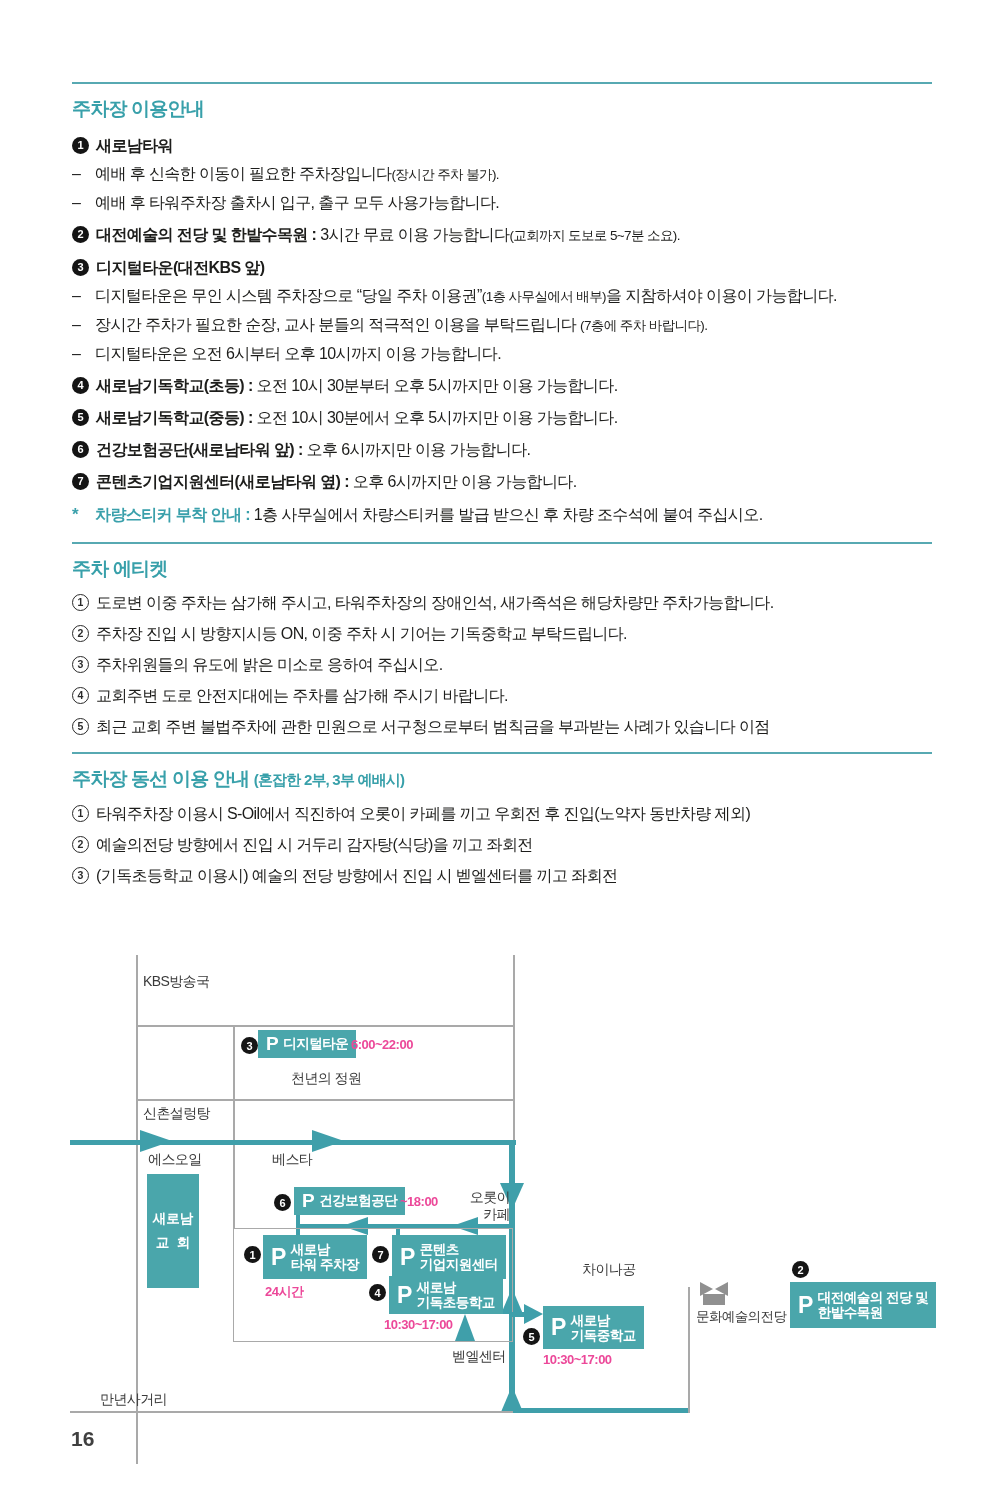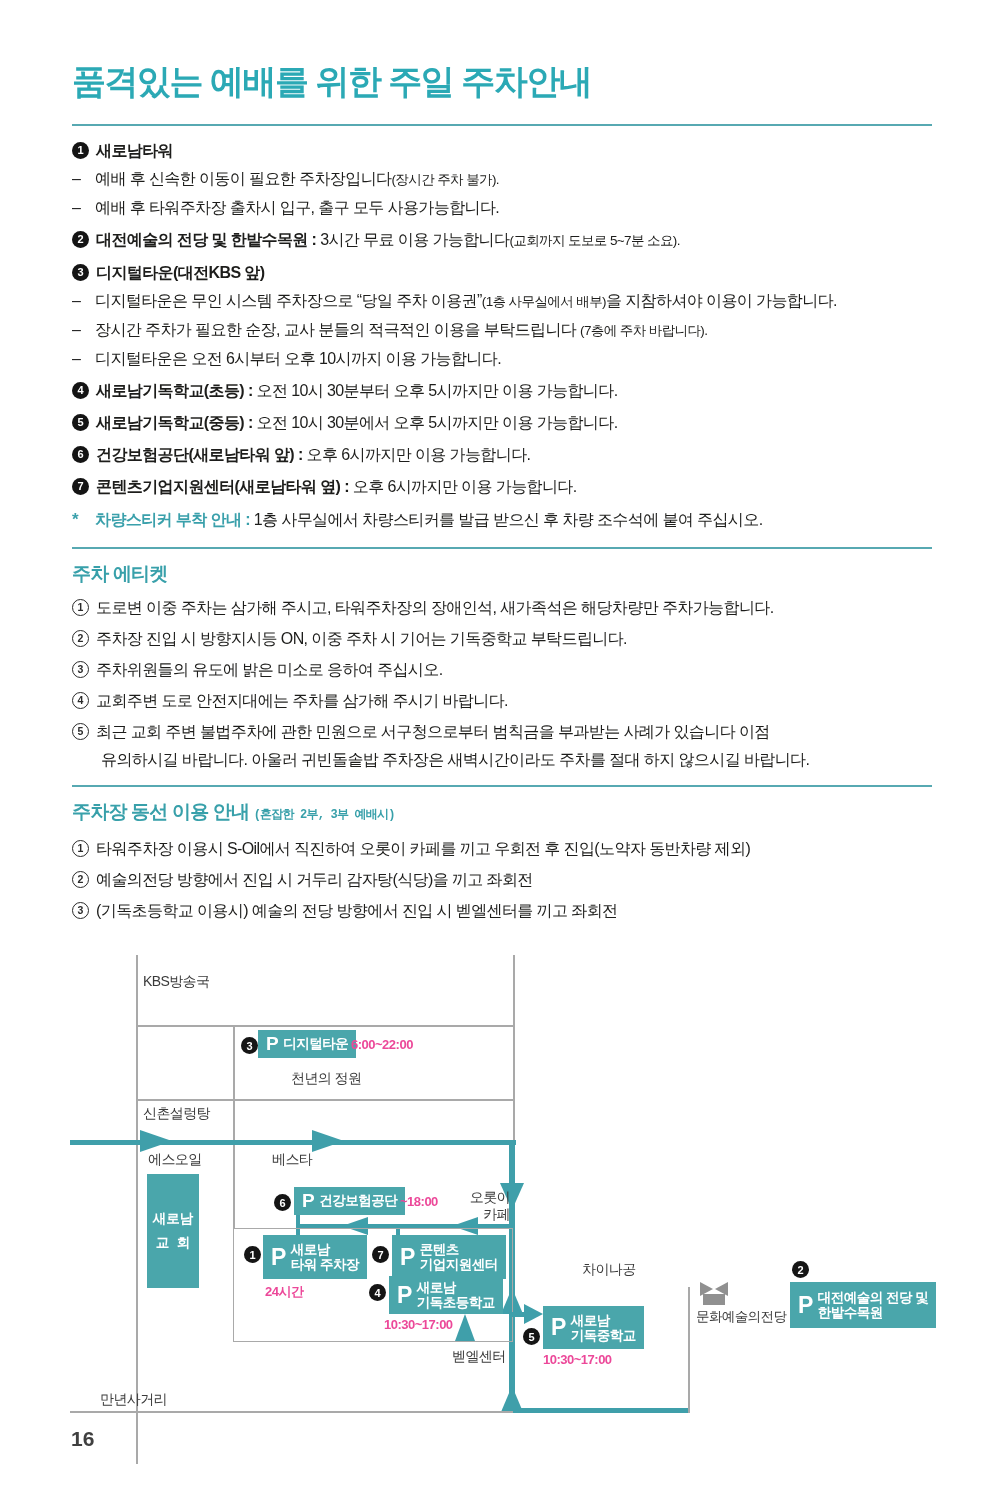--- a/index.html
+++ b/index.html
@@ -7,21 +7,21 @@
     width:1000px;height:1486px;position:relative;background:#ffffff;
     font-family:"Liberation Sans","DejaVu Sans",sans-serif;color:#1d1d1b;overflow:hidden;
   }
   .content{position:absolute;left:72px;top:60px;width:860px;}
   h1.title{margin:0;font-size:34px;line-height:42px;font-weight:800;color:#2ba9b5;letter-spacing:-1.5px;}
   .rule{height:0;border:none;border-top:2.5px solid #57a9b2;margin:0;}
   .rule.r1{margin-top:22px;}
   .rule.r2{margin-top:18px;}
   .rule.r3{margin-top:16px;}
   h2.sec{margin:13px 0 0;font-size:19px;line-height:24px;font-weight:800;color:#38a0aa;letter-spacing:-0.8px;}
-  h2.sec .sub{font-size:12px;font-family:Liberation Mono, monospace;}
+  h2.sec .sub{font-size:15px;}
   .lines{margin-top:15px;font-size:16px;line-height:19px;letter-spacing:-0.6px;}
   .lines.tight{margin-top:12px;}
   .line{display:flex;align-items:flex-start;}
   .lines>.line:first-child{margin-top:0;}
   .lt-b{margin-top:13px;}
   .lt-d{margin-top:9px;}
   .lt-w{margin-top:12px;}
   .lt-s{margin-top:14px;}
   .lt-c{margin-top:9px;}
   .mk{flex:none;margin-right:7px;}
@@ -111,24 +111,24 @@
   .lb-culture{left:696px;top:355px;font-size:13.5px;}
   .n2{left:792px;top:308px;}
   .bg2{left:790px;top:329px;height:46px;}
   .lb-mannyeon{left:100px;top:438px;}
   .pagenum{position:absolute;left:71px;top:1427px;font-size:21px;font-weight:600;color:#404040;letter-spacing:0;}
 </style>
 </head>
 <body>
 
 <div class="content">
-  <h1 class="title">품격있는 예배를 위한 주일 주차안내</h1>
   <hr class="rule r1">
 
   <section>
+    <h2 class="sec">주차장 이용안내</h2>
     <div class="lines">
         <div class="line lt-b">
           <span class="mk mk-b">1</span>
           <span class="txt"><span class="sg-b">새로남타워</span></span>
         </div>
         <div class="line lt-d">
           <span class="mk mk-d">–</span>
           <span class="txt"><span class="sg-n">예배 후 신속한 이동이 필요한 주차장입니다</span><span class="sg-s">(장시간 주차 불가).</span></span>
         </div>
         <div class="line lt-d">
@@ -195,24 +195,20 @@
           <span class="mk mk-w">3</span>
           <span class="txt"><span class="sg-n">주차위원들의 유도에 밝은 미소로 응하여 주십시오.</span></span>
         </div>
         <div class="line lt-w">
           <span class="mk mk-w">4</span>
           <span class="txt"><span class="sg-n">교회주변 도로 안전지대에는 주차를 삼가해 주시기 바랍니다.</span></span>
         </div>
         <div class="line lt-w">
           <span class="mk mk-w">5</span>
           <span class="txt"><span class="sg-n">최근 교회 주변 불법주차에 관한 민원으로 서구청으로부터 범칙금을 부과받는 사례가 있습니다 이점</span></span>
-        </div>
-        <div class="line lt-c">
-          <span class="mk mk-none"></span>
-          <span class="txt"><span class="sg-n">유의하시길 바랍니다. 아울러 귀빈돌솥밥 주차장은 새벽시간이라도 주차를 절대 하지 않으시길 바랍니다.</span></span>
         </div>
       </div>
   </section>
 
   <hr class="rule r3">
 
   <section>
     <h2 class="sec"><span>주차장 동선 이용 안내 </span><span class="sub">(혼잡한 2부, 3부 예배시)</span></h2>
     <div class="lines tight">
         <div class="line lt-w">

